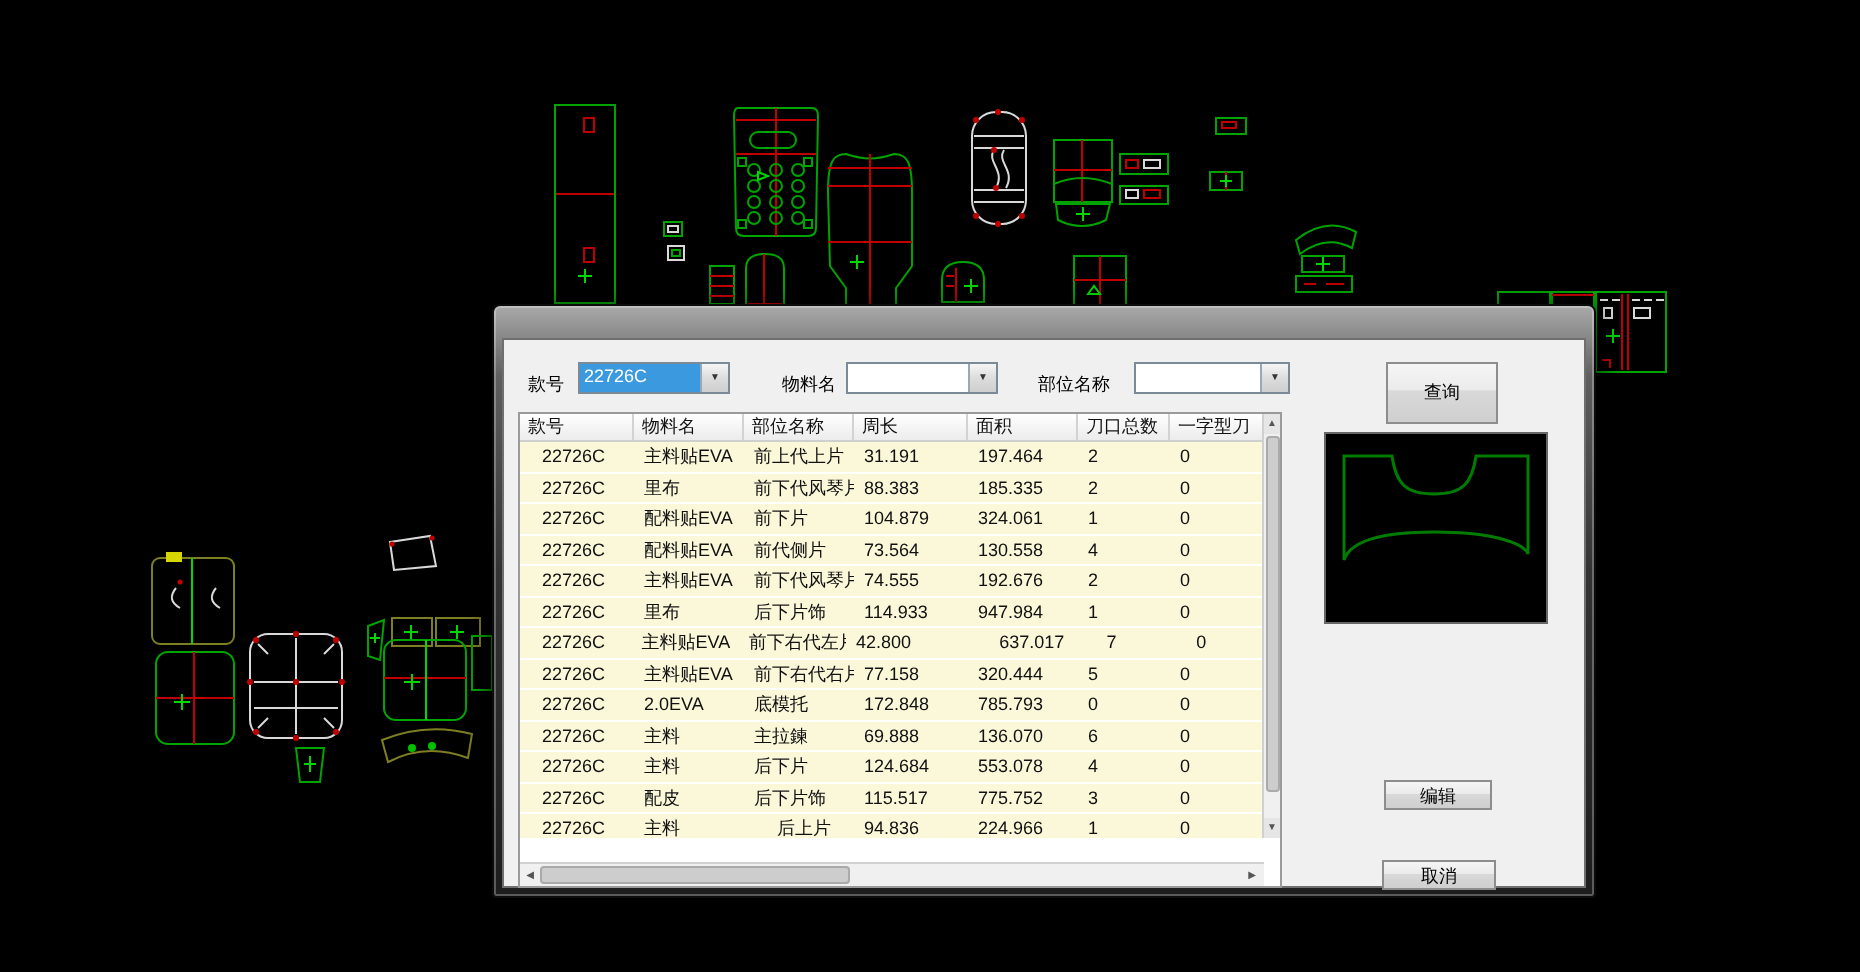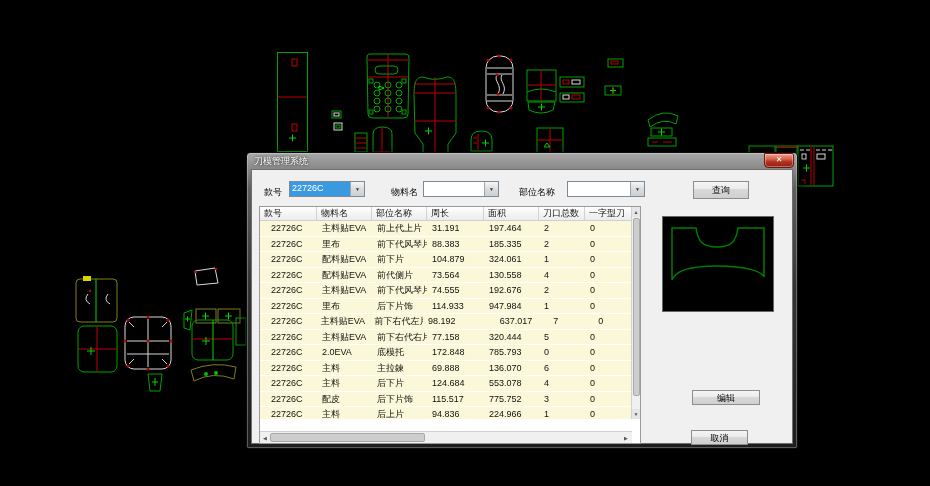--- a/index.html
+++ b/index.html
@@ -242,43 +242,39 @@
     <rect class="g" x="236" y="318" width="10" height="27"></rect>
     <path class="o" d="M191,370 Q213,361 236,367 L234,379 Q213,371 194,381 Z"></path>
     <circle cx="206" cy="374" r="2" fill="#00c000" stroke="none"></circle>
     <circle cx="216" cy="373" r="2" fill="#00c000" stroke="none"></circle>
 
     <polygon class="g" points="148,374 162,374 160,391 150,391"></polygon>
     <path class="gb" d="M152,382h6M155,378v8" stroke-width="2"></path>
   </svg>
 
   <div id="dlg">
-    <div id="titlebar">
-      <span id="title">刀模管理系统</span>
-      <div id="closebtn">✕</div>
-    </div>
 
     <div id="client">
 
       <span class="lbl" style="left:12px;top:16px">款号</span>
       <div class="combo selected" style="left:37px;top:11px;width:76px">
         <span class="val">22726C</span>
         <span class="cbtn">▼</span>
       </div>
       <span class="lbl" style="left:139px;top:16px">物料名</span>
       <div class="combo" style="left:171px;top:11px;width:76px">
         <span class="val"></span>
         <span class="cbtn">▼</span>
       </div>
       <span class="lbl" style="left:267px;top:16px">部位名称</span>
       <div class="combo" style="left:315px;top:11px;width:78px">
         <span class="val"></span>
         <span class="cbtn">▼</span>
       </div>
-      <button class="btn7" style="left:441px;top:11px;width:56px;height:18px">查询</button>
+      <button class="btn7" style="left:441px;top:11px;width:56px;height:31px">查询</button>
 
       <div id="grid">
         <div id="ghead">
             <div class="hc" style="width: 57px;">款号</div>
             <div class="hc" style="width: 55px;">物料名</div>
             <div class="hc" style="width: 55px;">部位名称</div>
             <div class="hc" style="width: 57px;">周长</div>
             <div class="hc" style="width: 55px;">面积</div>
             <div class="hc" style="width: 46px;">刀口总数</div>
             <div class="hc" style="width: 48px;">一字型刀</div>
@@ -335,21 +331,21 @@
               <div class="tc" style="width: 55px;">后下片饰</div>
               <div class="tc" style="width: 57px;">114.933</div>
               <div class="tc" style="width: 55px;">947.984</div>
               <div class="tc" style="width: 46px;">1</div>
               <div class="tc" style="width: 48px;">0</div>
             </div>
             <div class="trow">
               <div class="tc first" style="width: 57px;">22726C</div>
               <div class="tc" style="width: 55px;">主料贴EVA</div>
               <div class="tc" style="width: 55px;">前下右代左片</div>
-              <div class="tc" style="width: 57px;">98.192</div>
+              <div class="tc" style="width: 57px;">42.800</div>
               <div class="tc" style="width: 55px; margin-left: 16px;">637.017</div>
               <div class="tc" style="width: 46px;">7</div>
               <div class="tc" style="width: 48px;">0</div>
             </div>
             <div class="trow">
               <div class="tc first" style="width: 57px;">22726C</div>
               <div class="tc" style="width: 55px;">主料贴EVA</div>
               <div class="tc" style="width: 55px;">前下右代右片</div>
               <div class="tc" style="width: 57px;">77.158</div>
               <div class="tc" style="width: 55px;">320.444</div>
@@ -388,21 +384,21 @@
               <div class="tc" style="width: 55px;">配皮</div>
               <div class="tc" style="width: 55px;">后下片饰</div>
               <div class="tc" style="width: 57px;">115.517</div>
               <div class="tc" style="width: 55px;">775.752</div>
               <div class="tc" style="width: 46px;">3</div>
               <div class="tc" style="width: 48px;">0</div>
             </div>
             <div class="trow">
               <div class="tc first" style="width: 57px;">22726C</div>
               <div class="tc" style="width: 55px;">主料</div>
-              <div class="tc" style="width: 55px;">后上片</div>
+              <div class="tc" style="width: 55px; text-align: center;">后上片</div>
               <div class="tc" style="width: 57px;">94.836</div>
               <div class="tc" style="width: 55px;">224.966</div>
               <div class="tc" style="width: 46px;">1</div>
               <div class="tc" style="width: 48px;">0</div>
             </div>
           </div>
         <div id="vscroll">
           <div class="arr">▲</div>
           <div id="vthumb"></div>
           <div class="arr dn">▼</div>
@@ -413,17 +409,17 @@
           <div class="arr" style="position:absolute;right:1px">▶</div>
         </div>
       </div>
 
       <div id="preview">
         <svg width="110" height="94" viewBox="0 0 110 94">
           <path d="M9,11 L33,11 C35,25 40,30 54,30 C68,30 73,25 75,11 L101,11 L101,60 C99,55 85,49 54,49 C26,49 12,54 9,63 Z" fill="none" stroke="#007c00" stroke-width="1.5"></path>
         </svg>
       </div>
 
-      <button class="btn7" style="left:440px;top:220px;width:68px;height:15px">编辑</button>
+      <button class="btn7" style="left:440px;top:220px;width:54px;height:15px">编辑</button>
       <button class="btn7" style="left:439px;top:260px;width:57px;height:15px">取消</button>
     </div>
   </div>
 </div>
 
 </body></html>

